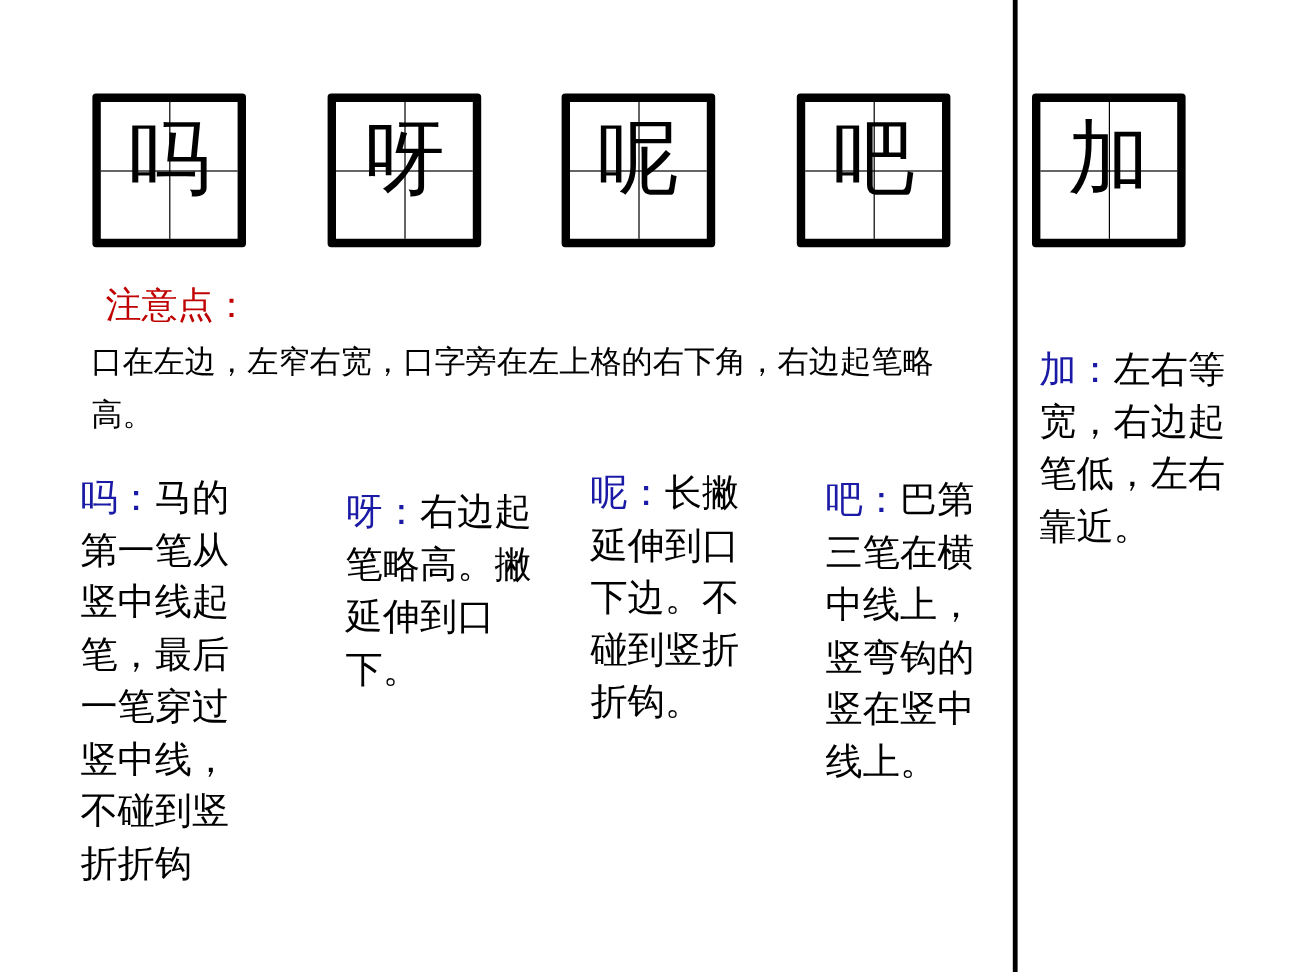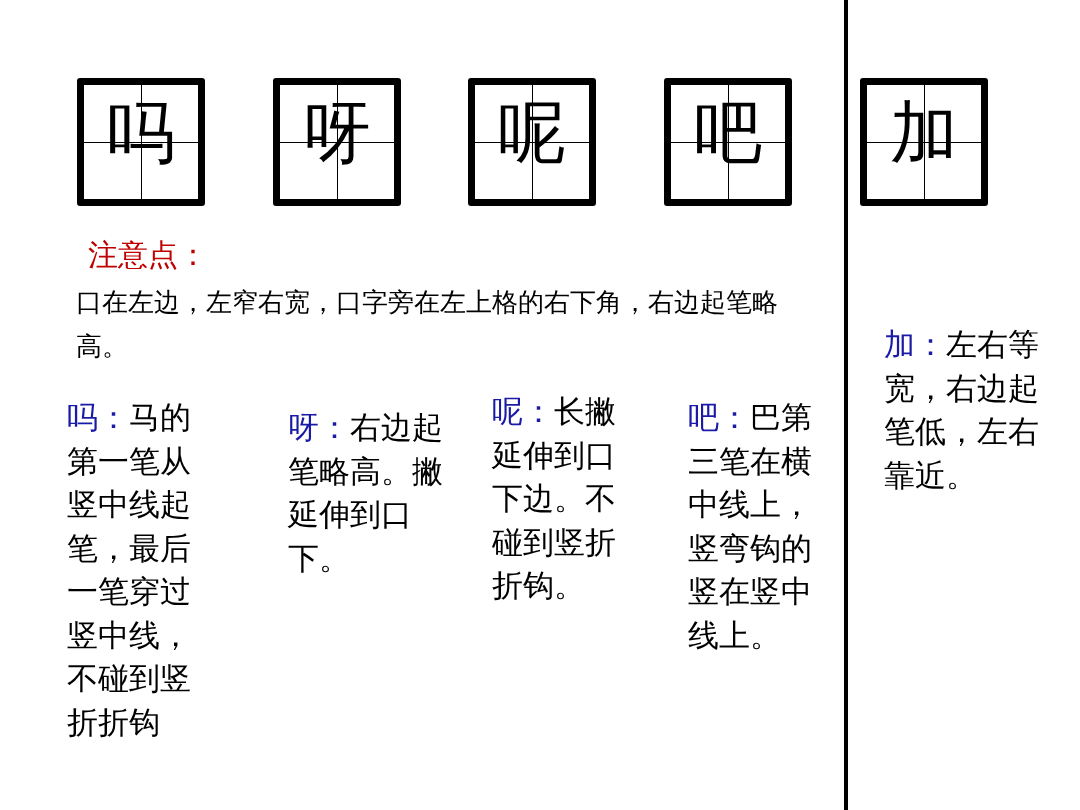--- a/index.html
+++ b/index.html
@@ -43,27 +43,27 @@
 </div>
 <div class="box" style="left:860px">
   <div class="h"></div>
   <div class="v"></div>
   <div class="ch">加</div>
 </div>
 
 <div class="note-label">注意点：</div>
 <div class="note-text">口在左边，左窄右宽，口字旁在左上格的右下角，右边起笔略高。</div>
 
-<div class="col" style="left:67px; top:396px; width:150px;">
+<div class="col" style="left:67px; top:396px; width:150px;font-family:Liberation Mono, monospace;">
   <span class="key">吗：</span><span>马的第一笔从竖中线起笔，最后一笔穿过竖中线，不碰到竖折折钩</span>
 </div>
 <div class="col" style="left:288px; top:406px; width:165px;">
   <span class="key">呀：</span><span>右边起笔略高。撇延伸到口下。</span>
 </div>
 <div class="col" style="left:492px; top:390px; width:150px;">
   <span class="key">呢：</span><span>长撇延伸到口下边。不碰到竖折折钩。</span>
 </div>
 <div class="col" style="left:688px; top:396px; width:150px;">
   <span class="key">吧：</span><span>巴第三笔在横中线上，竖弯钩的竖在竖中线上。</span>
 </div>
-<div class="col" style="left:884px; top:287px; width:170px;margin-top:36px;">
+<div class="col" style="left:866px; top:287px; width:170px;">
   <span class="key">加：</span><span>左右等宽，右边起笔低，左右靠近。</span>
 </div>
 
 </body></html>

